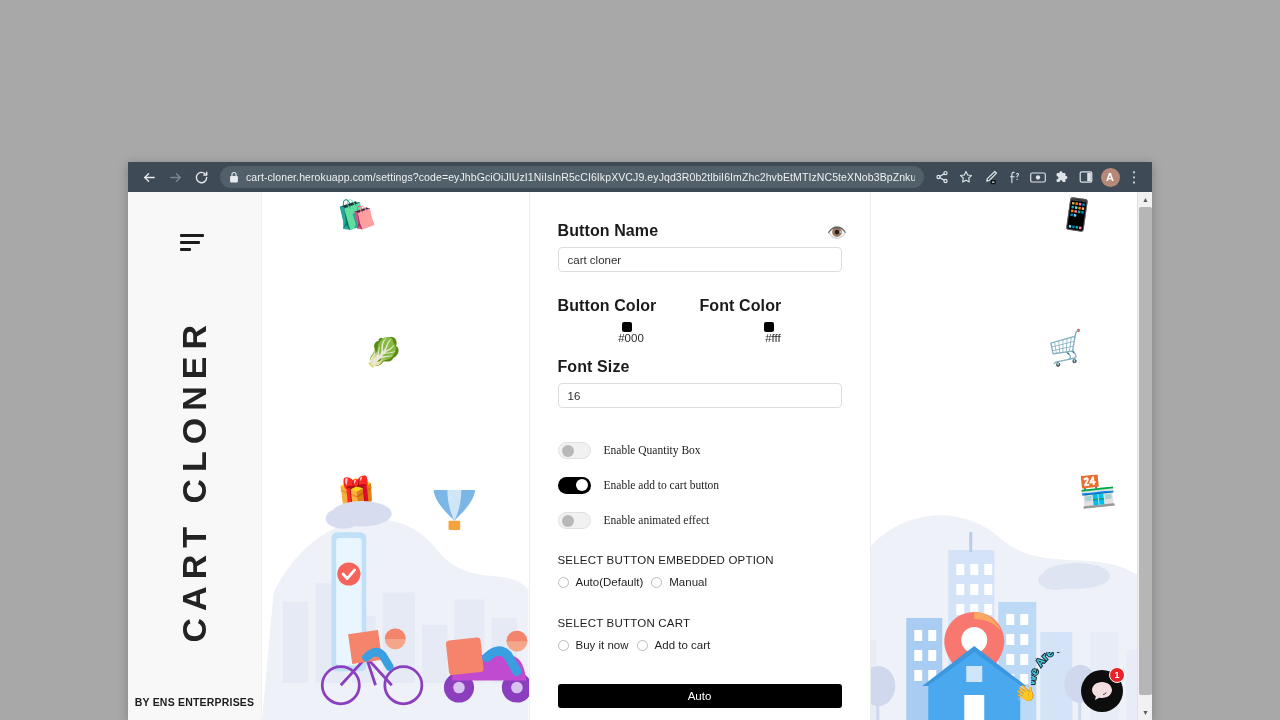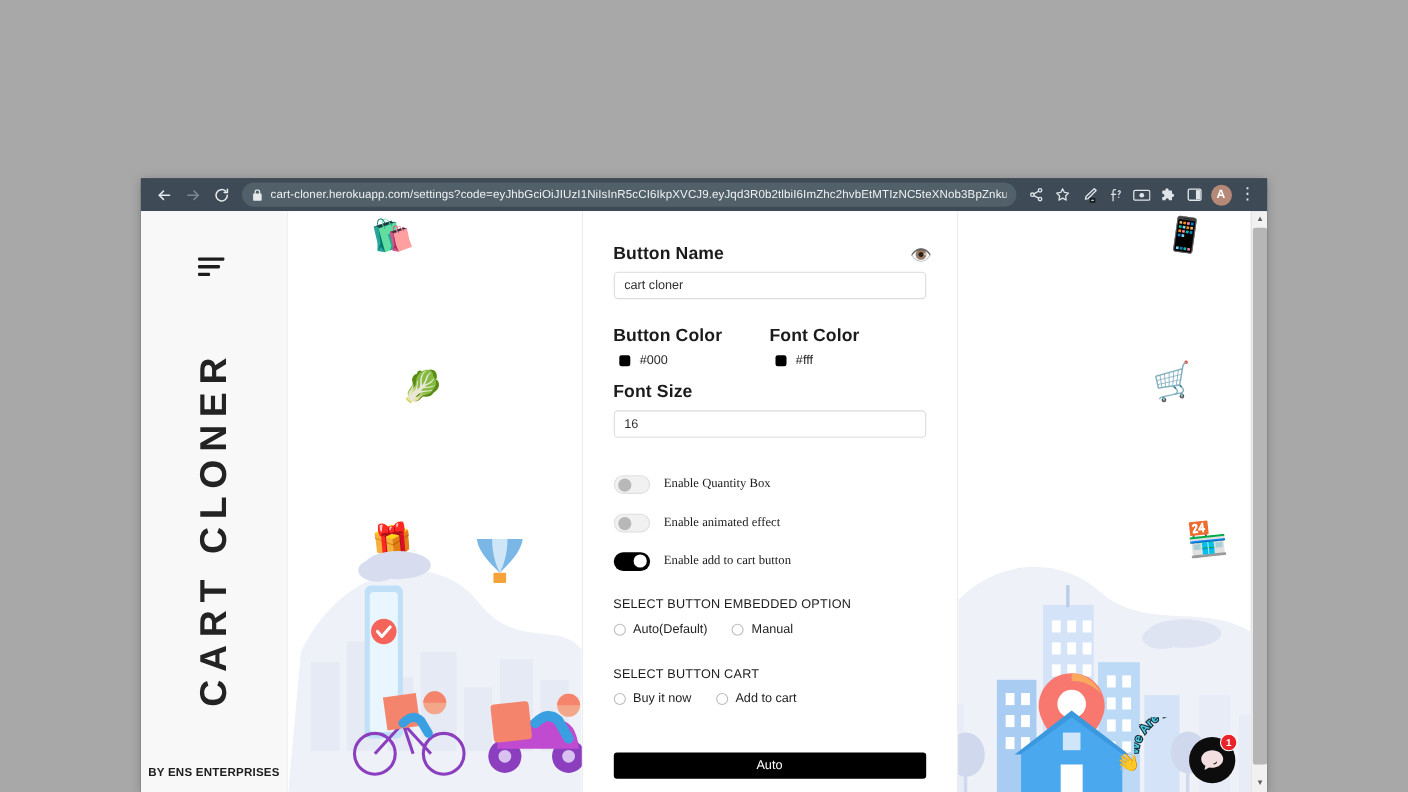--- a/index.html
+++ b/index.html
@@ -241,20 +241,21 @@
     display: flex;
     margin-top: 25px;
     justify-content: space-between;
   }
   .color-group { width: 158px; }
   .color-value-row {
     display: flex;
     align-items: center;
     margin-top: 2px;
     padding-left: 5px;
+    flex-direction: column;
   }
   .swatch {
     width: 10px; height: 10px;
     border-radius: 2px;
     display: inline-block;
     margin-right: 9px;
   }
   .color-text { font-size: 11.5px; color: #2a2a2a; }
 
   #font-size-group { margin-top: 14px; }
@@ -291,21 +292,21 @@
   .section-title {
     font-size: 11.5px;
     color: #1c1c1c;
     letter-spacing: .2px;
     margin-bottom: 10px;
   }
   .radio-row { display: flex; align-items: center; }
   .radio-opt {
     display: flex;
     align-items: center;
-    margin-right: 22px;
+    margin-right: 8px;
   }
   .radio-dot {
     width: 11px; height: 11px;
     border: 1px solid #bcbcbc;
     border-radius: 50%;
     background: #fff;
     margin-right: 7px;
     flex: 0 0 auto;
   }
   .radio-text { font-size: 11.5px; color: #1f1f1f; }
@@ -553,30 +554,30 @@
         </div>
 
         <div id="toggle-list">
           <div class="toggle-row">
             <div class="toggle off">
                 <span class="knob"></span>
               </div>
             <span class="toggle-label">Enable Quantity Box</span>
           </div>
           <div class="toggle-row">
+            <div class="toggle on">
+                <span class="knob"></span>
+              </div>
+            <span class="toggle-label">Enable add to cart button</span>
+          </div>
+          <div class="toggle-row">
             <div class="toggle off">
                 <span class="knob"></span>
               </div>
             <span class="toggle-label">Enable animated effect</span>
-          </div>
-          <div class="toggle-row">
-            <div class="toggle on">
-                <span class="knob"></span>
-              </div>
-            <span class="toggle-label">Enable add to cart button</span>
           </div>
         </div>
 
         <div class="radio-section">
           <div class="section-title">SELECT BUTTON EMBEDDED OPTION</div>
           <div class="radio-row">
             <label class="radio-opt">
               <span class="radio-dot"></span>
               <span class="radio-text">Auto(Default)</span>
             </label>

